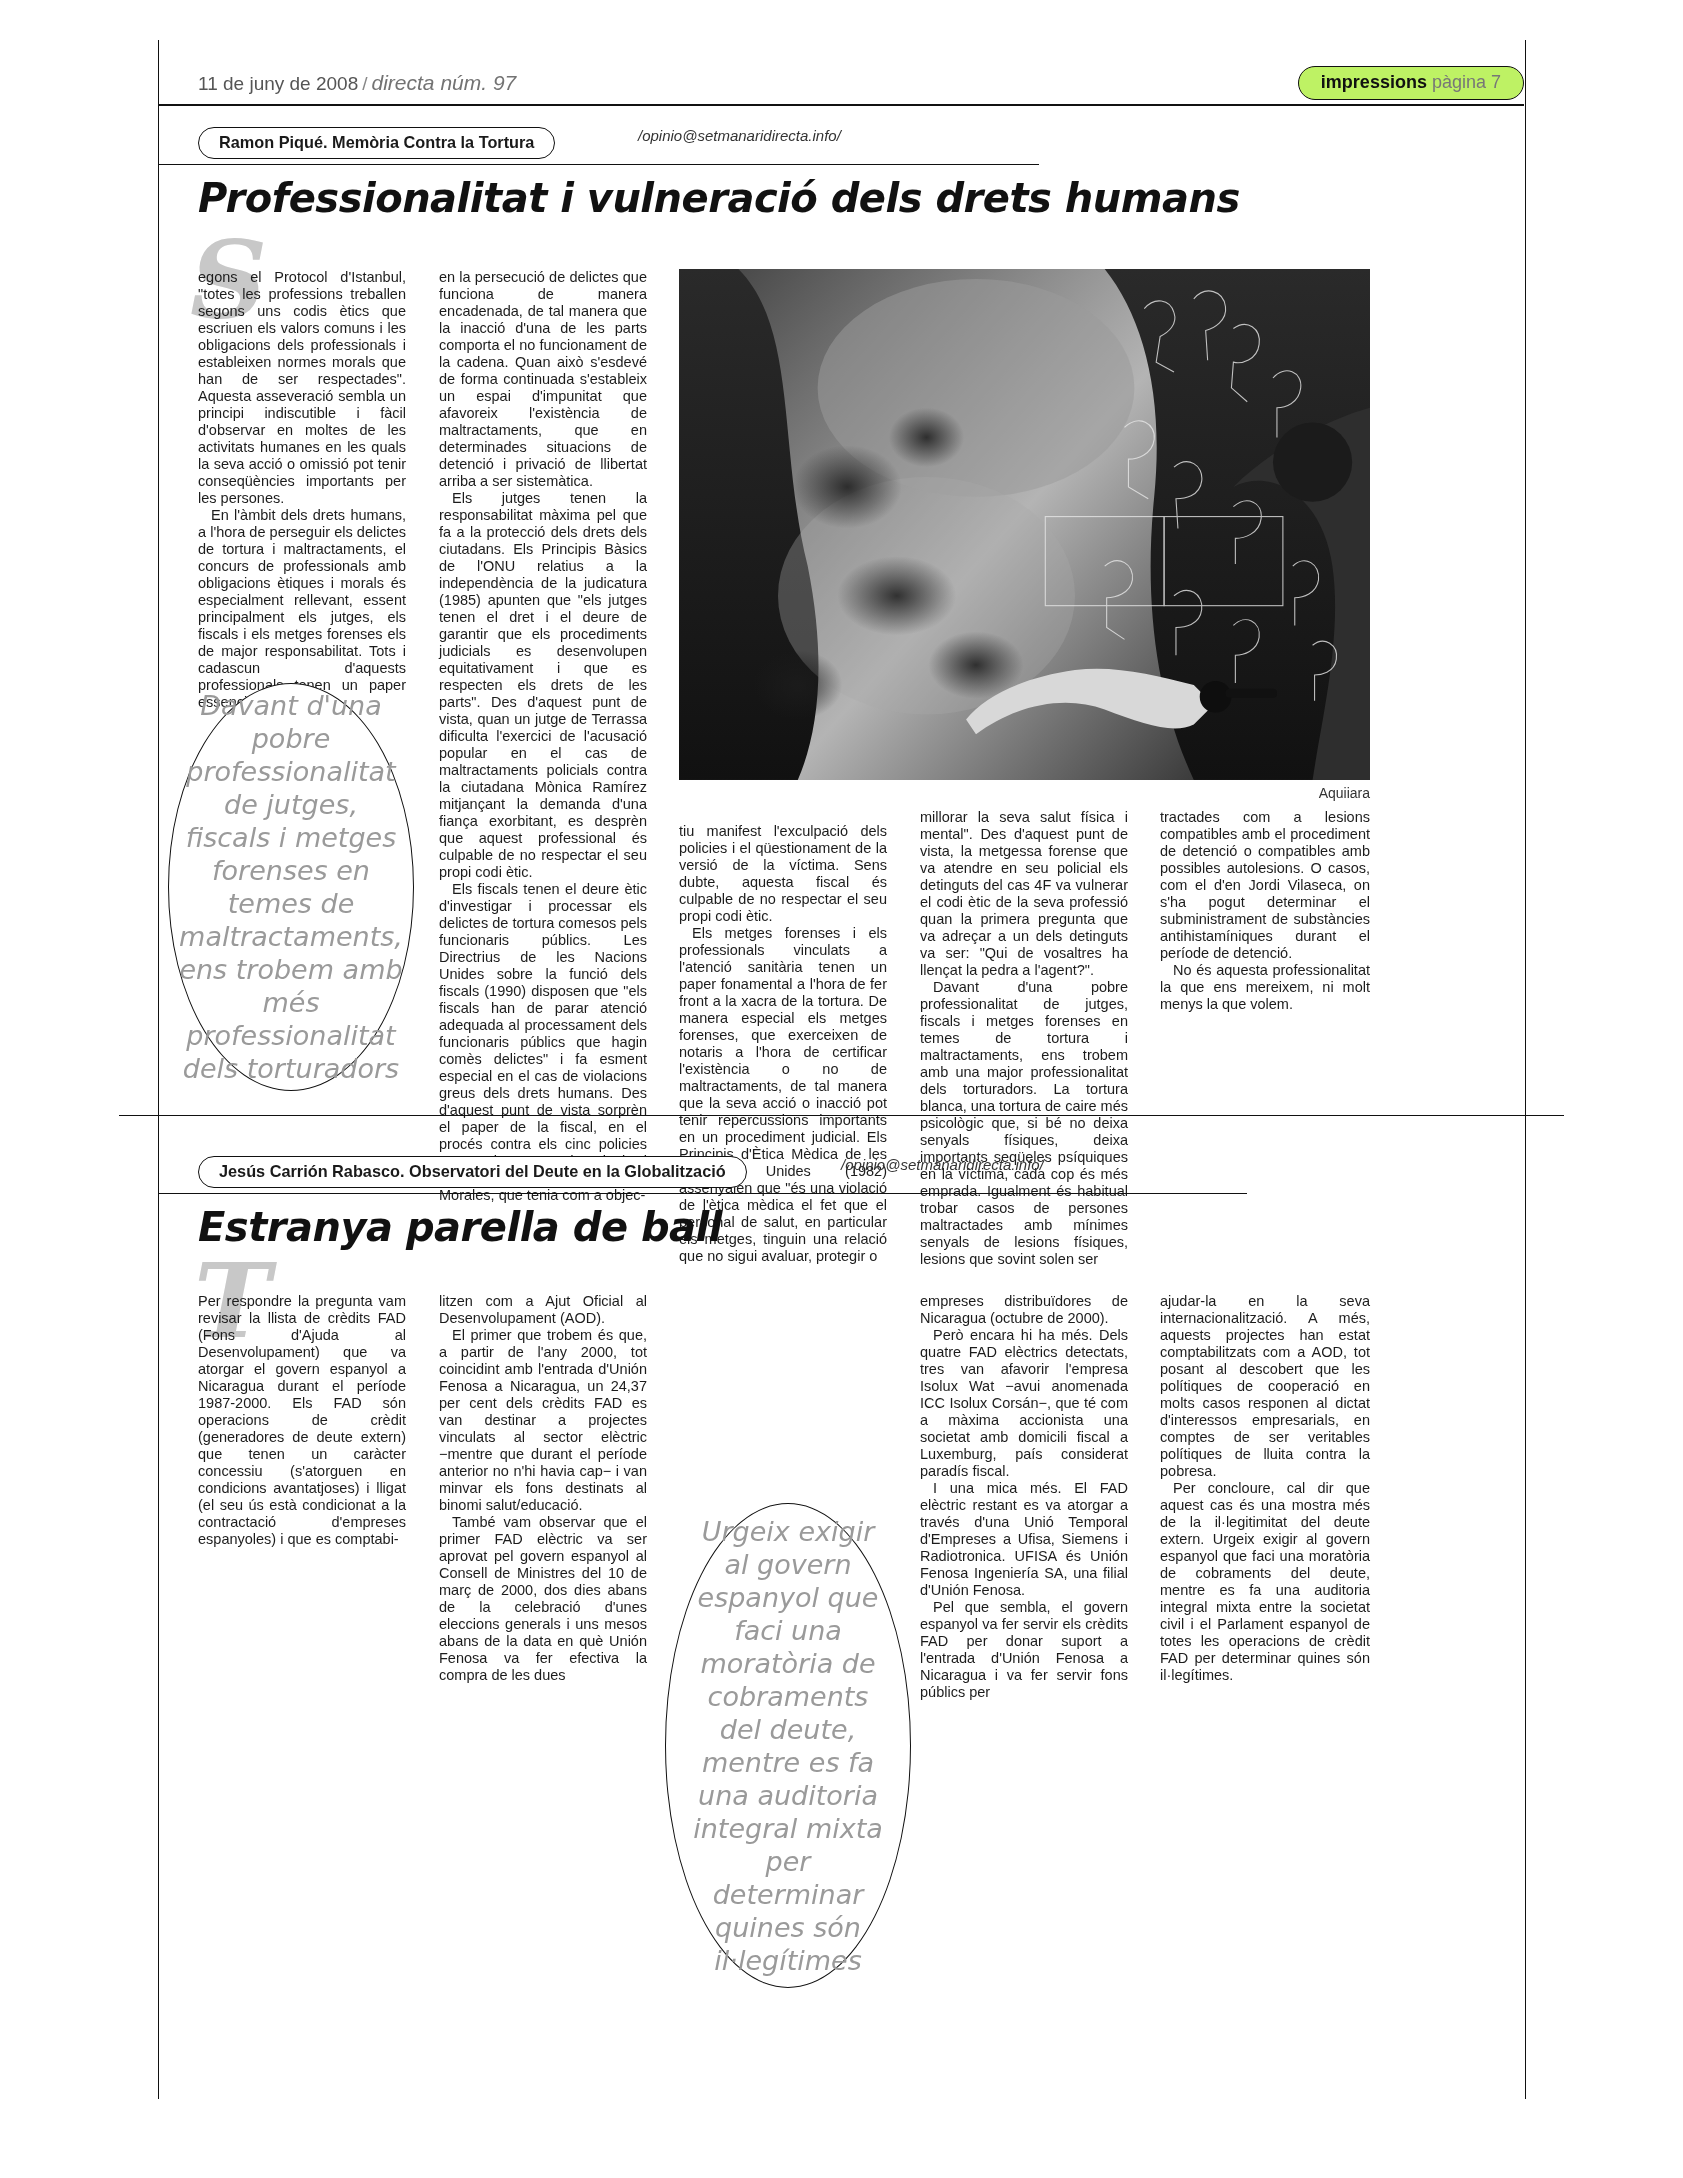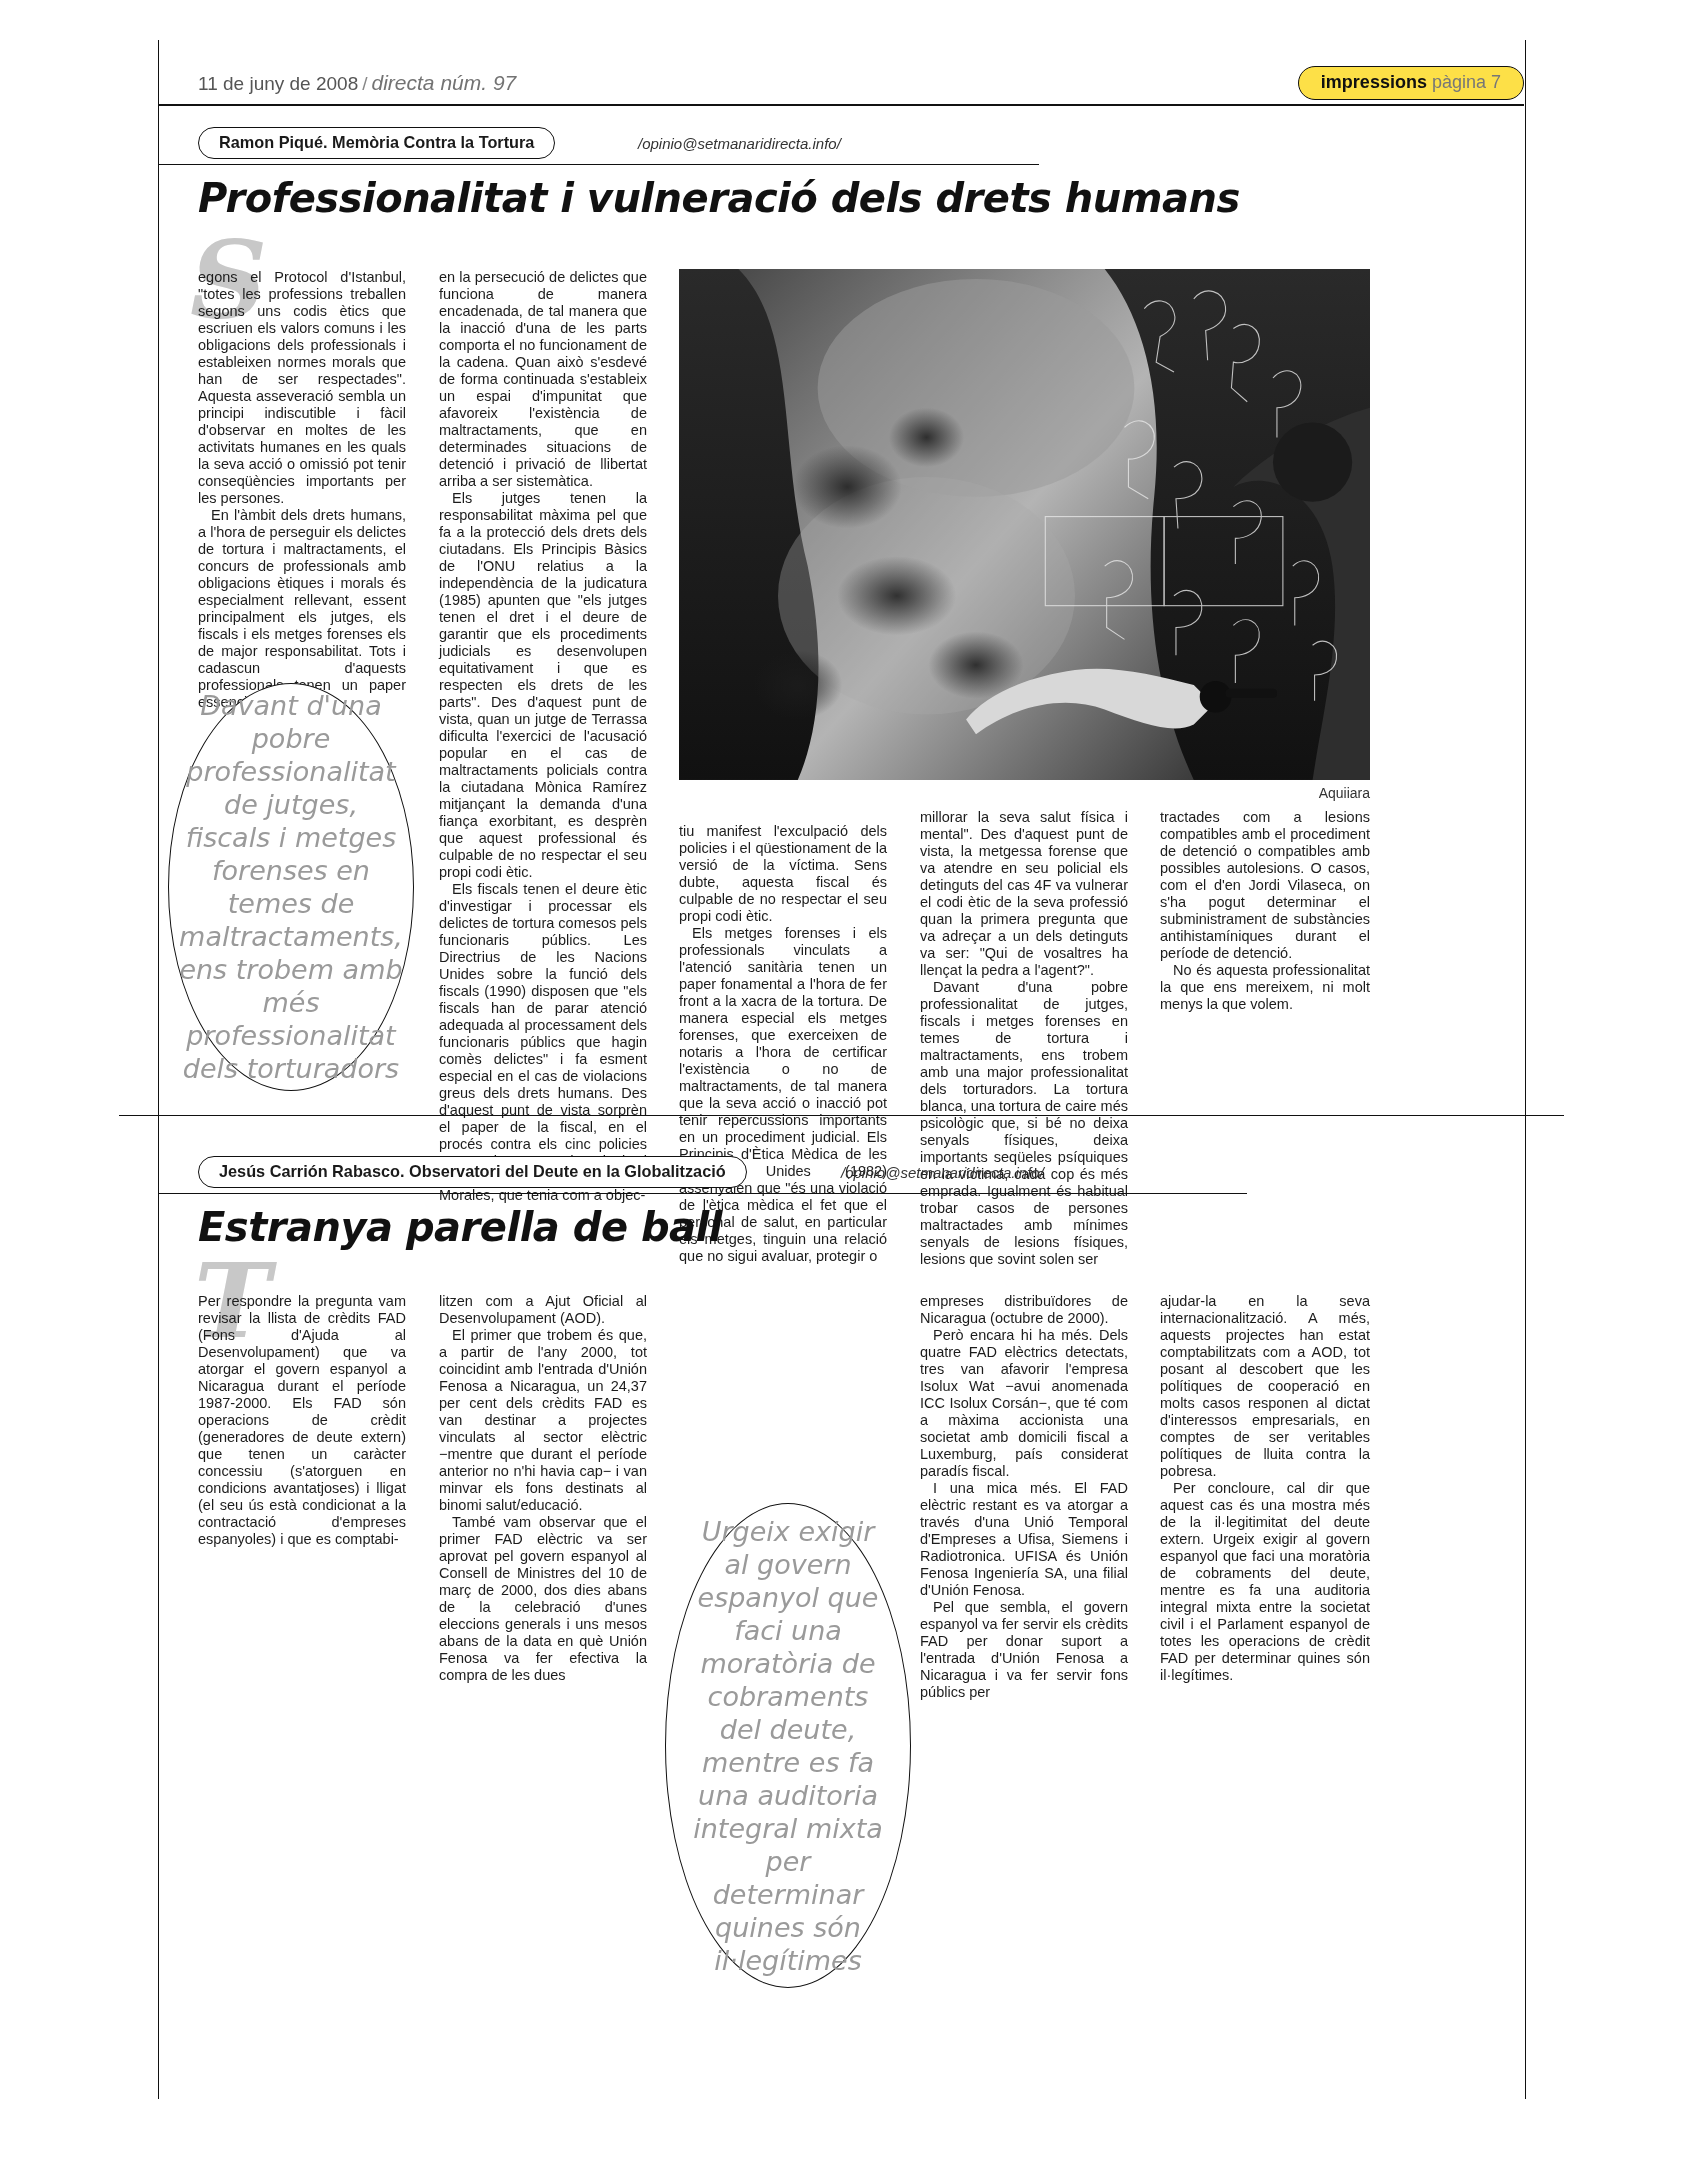--- a/index.html
+++ b/index.html
@@ -71,21 +71,21 @@
     height: 2px;
     background: #111;
   }
   .masthead-right {
     position: absolute;
     right: 0; top: -5px;
     border: 1.5px solid #111;
     border-radius: 22px;
     padding: 5px 22px 6px 22px;
     font-size: 18px;
-    background: #fde047;
+    background: #bef264;
     white-space: nowrap;
   }
   .masthead-right b { font-weight: bold; color: #111; }
   .masthead-right span { color: #777; }
 
   
   .article {
     position: absolute;
     left: 158px;
     width: 1366px;
@@ -97,21 +97,21 @@
     border: 1.5px solid #111;
     border-radius: 20px;
     padding: 5px 20px 6px 20px;
     font-size: 16.3px;
     font-weight: bold;
     background: #fff;
     white-space: nowrap;
   }
   .byline-mail {
     position: absolute;
-    top: 8px;
+    top: 0;
     font-size: 15px;
     font-style: italic;
     color: #333;
     white-space: nowrap;
   }
   .byline-rule {
     position: absolute;
     left: 0;
     height: 1px;
     background: #111;

